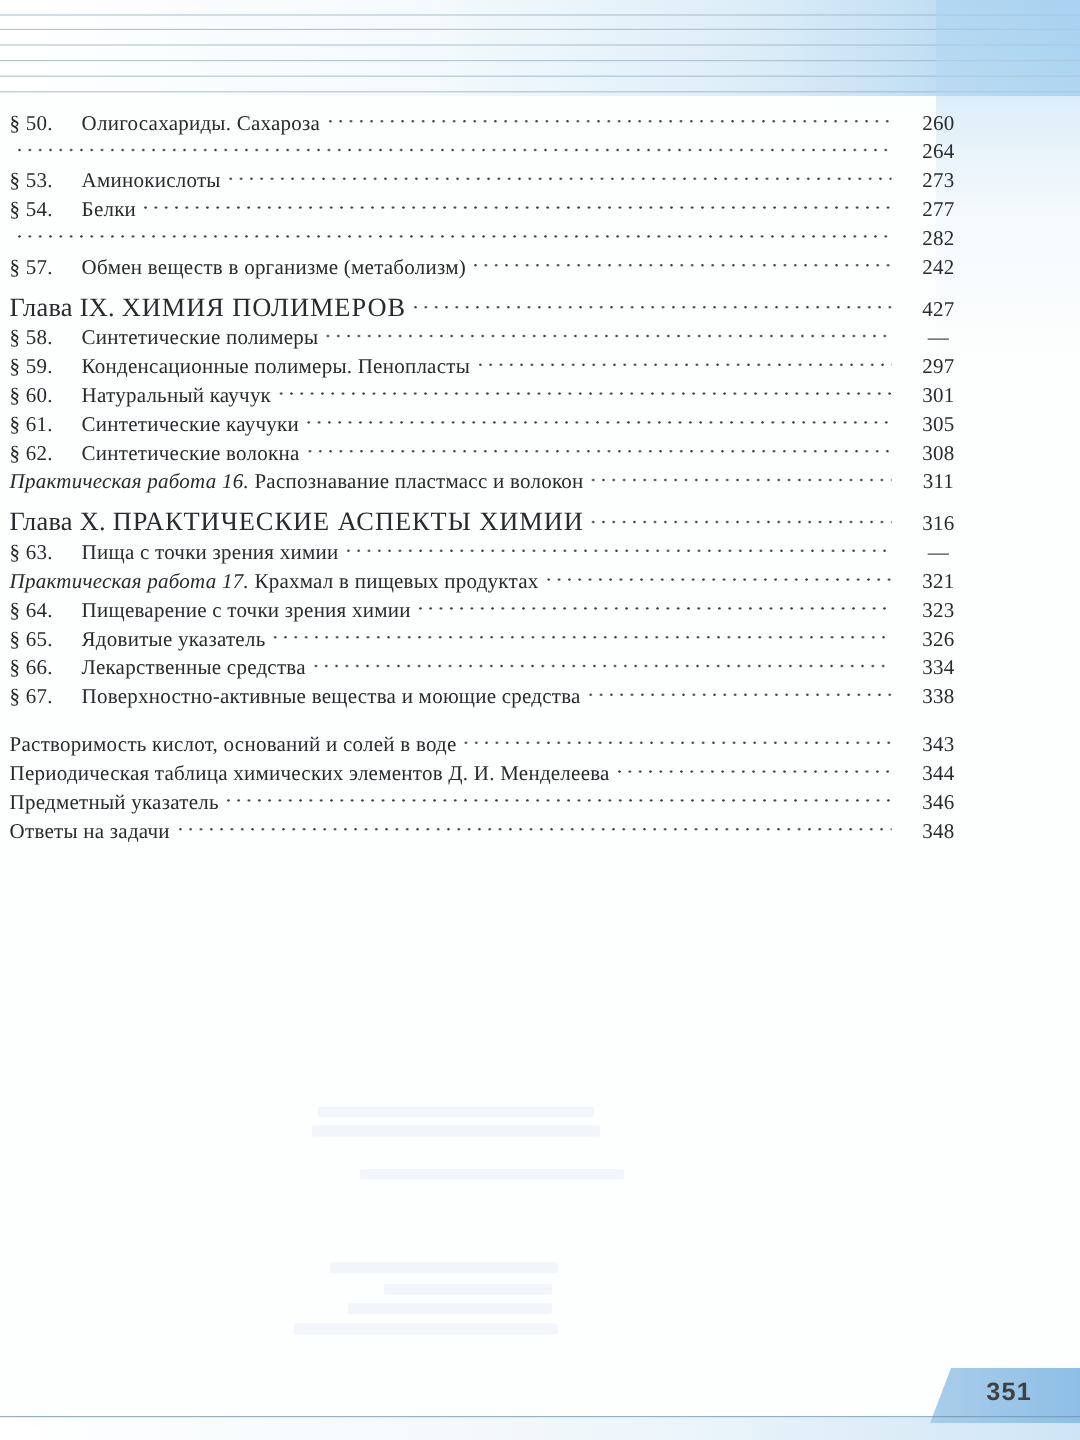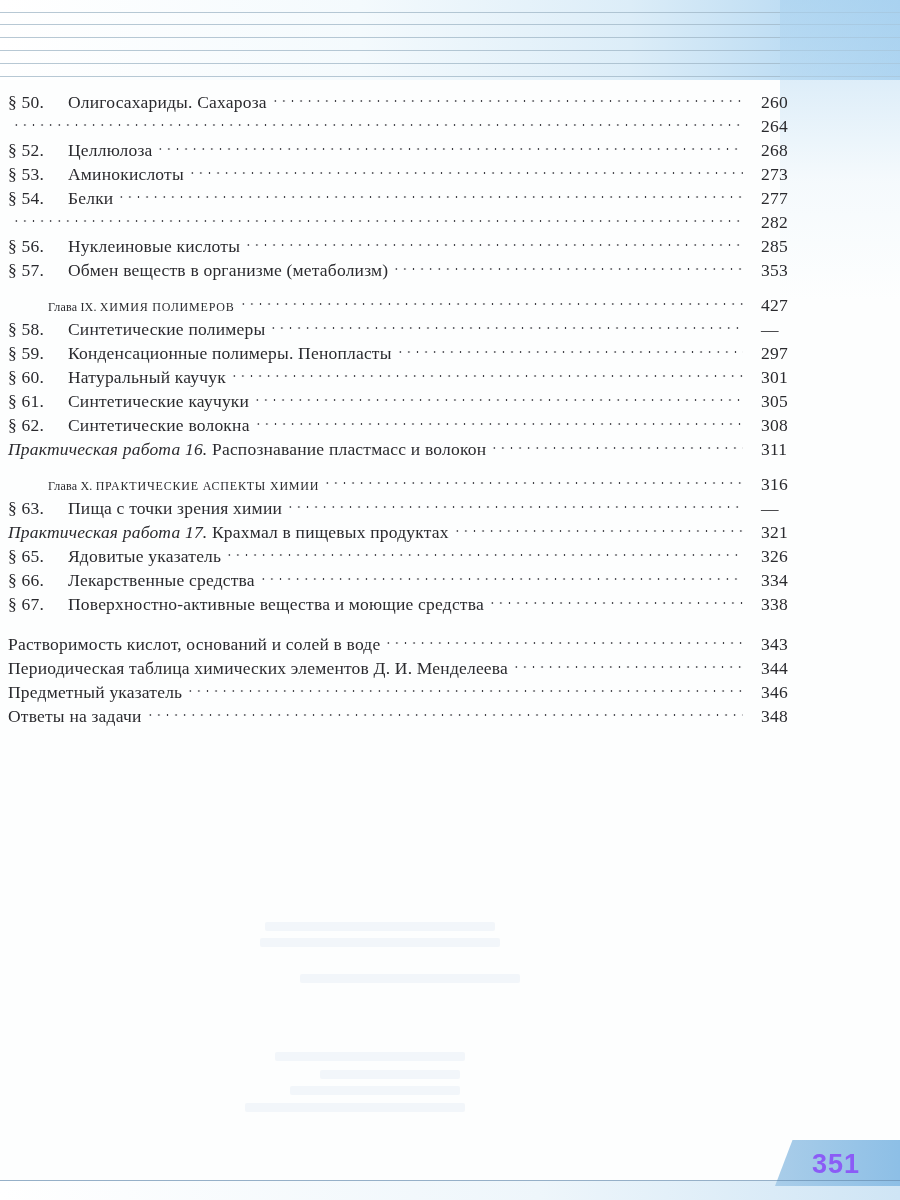--- a/index.html
+++ b/index.html
@@ -32,37 +32,37 @@
   .row .title { margin-left:24px; }
   .row .ital { font-style:italic;text-align:center; }
   .row .leader {
     flex:1; margin:0 18px 0 4px; height:24px; position:relative;
   }
   .row .leader::after {
     content:""; position:absolute; left:0; right:0; bottom:6px; height:2px;
     background-image:radial-gradient(circle, #3a3a40 0.9px, transparent 1.1px);
     background-size:8.6px 2px; background-repeat:repeat-x;
   }
-  .row .page { width:42px; text-align:left; }
-  .chapter .text { font-size:12px;margin-left:40px; }
+  .row .page { width:42px; text-align:center; }
+  .chapter .text { font-size:22px; }
   .chapter .caps { letter-spacing:0.8px; }
   .gap { height:11px; }
   .gap-big { height:16px; }
   .ghost {
     position:absolute; background:#e9eef5; border-radius:2px; opacity:.55;
   }
   .pagenum-tab {
     position:absolute; right:0; top:1140px; width:125px; height:46px;
     background:linear-gradient(90deg, #a9cde9 0%, #8dbfe6 100%);
     clip-path:polygon(14% 0, 100% 0, 100% 100%, 0 100%);
   }
   .pagenum {
     position:absolute; right:40px; top:1149px;
     font-family:"Liberation Sans", "DejaVu Sans", sans-serif; font-weight:bold;
-    font-size:27px; color:#8b5cf6; letter-spacing:1px;
+    font-size:21px; color:#404040; letter-spacing:1px;
   }
   .footer-line {
     position:absolute; left:0; top:1180px; width:900px; height:1px; background:#6a8fb0; opacity:.7;
   }
   .bottom-band {
     position:absolute; left:0; top:1181px; width:900px; height:19px;
     background:linear-gradient(90deg, #ffffff 0%, #eef6fb 60%, #cfe5f5 100%);
   }
 </style>
 </head>
@@ -82,47 +82,37 @@
   <div class="row">
     <span class="text"><span class="num">§ 50.</span><span class="title">Олигосахариды. Сахароза</span></span>
     <span class="leader"></span>
     <span class="page">260</span>
   </div>
   <div class="row">
     <span class="leader"></span>
     <span class="page">264</span>
   </div>
   <div class="row">
-    <span class="text"><span class="num">§ 52.</span><span class="title">Целлюлоза</span></span>
-    <span class="leader"></span>
-    <span class="page">268</span>
-  </div>
-  <div class="row">
     <span class="text"><span class="num">§ 53.</span><span class="title">Аминокислоты</span></span>
     <span class="leader"></span>
     <span class="page">273</span>
   </div>
   <div class="row">
     <span class="text"><span class="num">§ 54.</span><span class="title">Белки</span></span>
     <span class="leader"></span>
     <span class="page">277</span>
   </div>
   <div class="row">
     <span class="leader"></span>
     <span class="page">282</span>
   </div>
   <div class="row">
-    <span class="text"><span class="num">§ 56.</span><span class="title">Нуклеиновые кислоты</span></span>
-    <span class="leader"></span>
-    <span class="page">285</span>
-  </div>
-  <div class="row">
     <span class="text"><span class="num">§ 57.</span><span class="title">Обмен веществ в организме (метаболизм)</span></span>
     <span class="leader"></span>
-    <span class="page">353</span>
+    <span class="page">242</span>
   </div>
 
   <div class="gap"></div>
 
   <div class="row chapter">
     <span class="text"><span>Глава IX.</span> <span class="caps">ХИМИЯ ПОЛИМЕРОВ</span></span>
     <span class="leader"></span>
     <span class="page">427</span>
   </div>
   <div class="row">
@@ -165,20 +155,25 @@
   </div>
   <div class="row">
     <span class="text"><span class="num">§ 63.</span><span class="title">Пища с точки зрения химии</span></span>
     <span class="leader"></span>
     <span class="page">—</span>
   </div>
   <div class="row">
     <span class="text"><span class="ital">Практическая работа 17.</span> <span>Крахмал в пищевых продуктах</span></span>
     <span class="leader"></span>
     <span class="page">321</span>
+  </div>
+  <div class="row">
+    <span class="text"><span class="num">§ 64.</span><span class="title">Пищеварение с точки зрения химии</span></span>
+    <span class="leader"></span>
+    <span class="page">323</span>
   </div>
   <div class="row">
     <span class="text"><span class="num">§ 65.</span><span class="title">Ядовитые указатель</span></span>
     <span class="leader"></span>
     <span class="page">326</span>
   </div>
   <div class="row">
     <span class="text"><span class="num">§ 66.</span><span class="title">Лекарственные средства</span></span>
     <span class="leader"></span>
     <span class="page">334</span>

